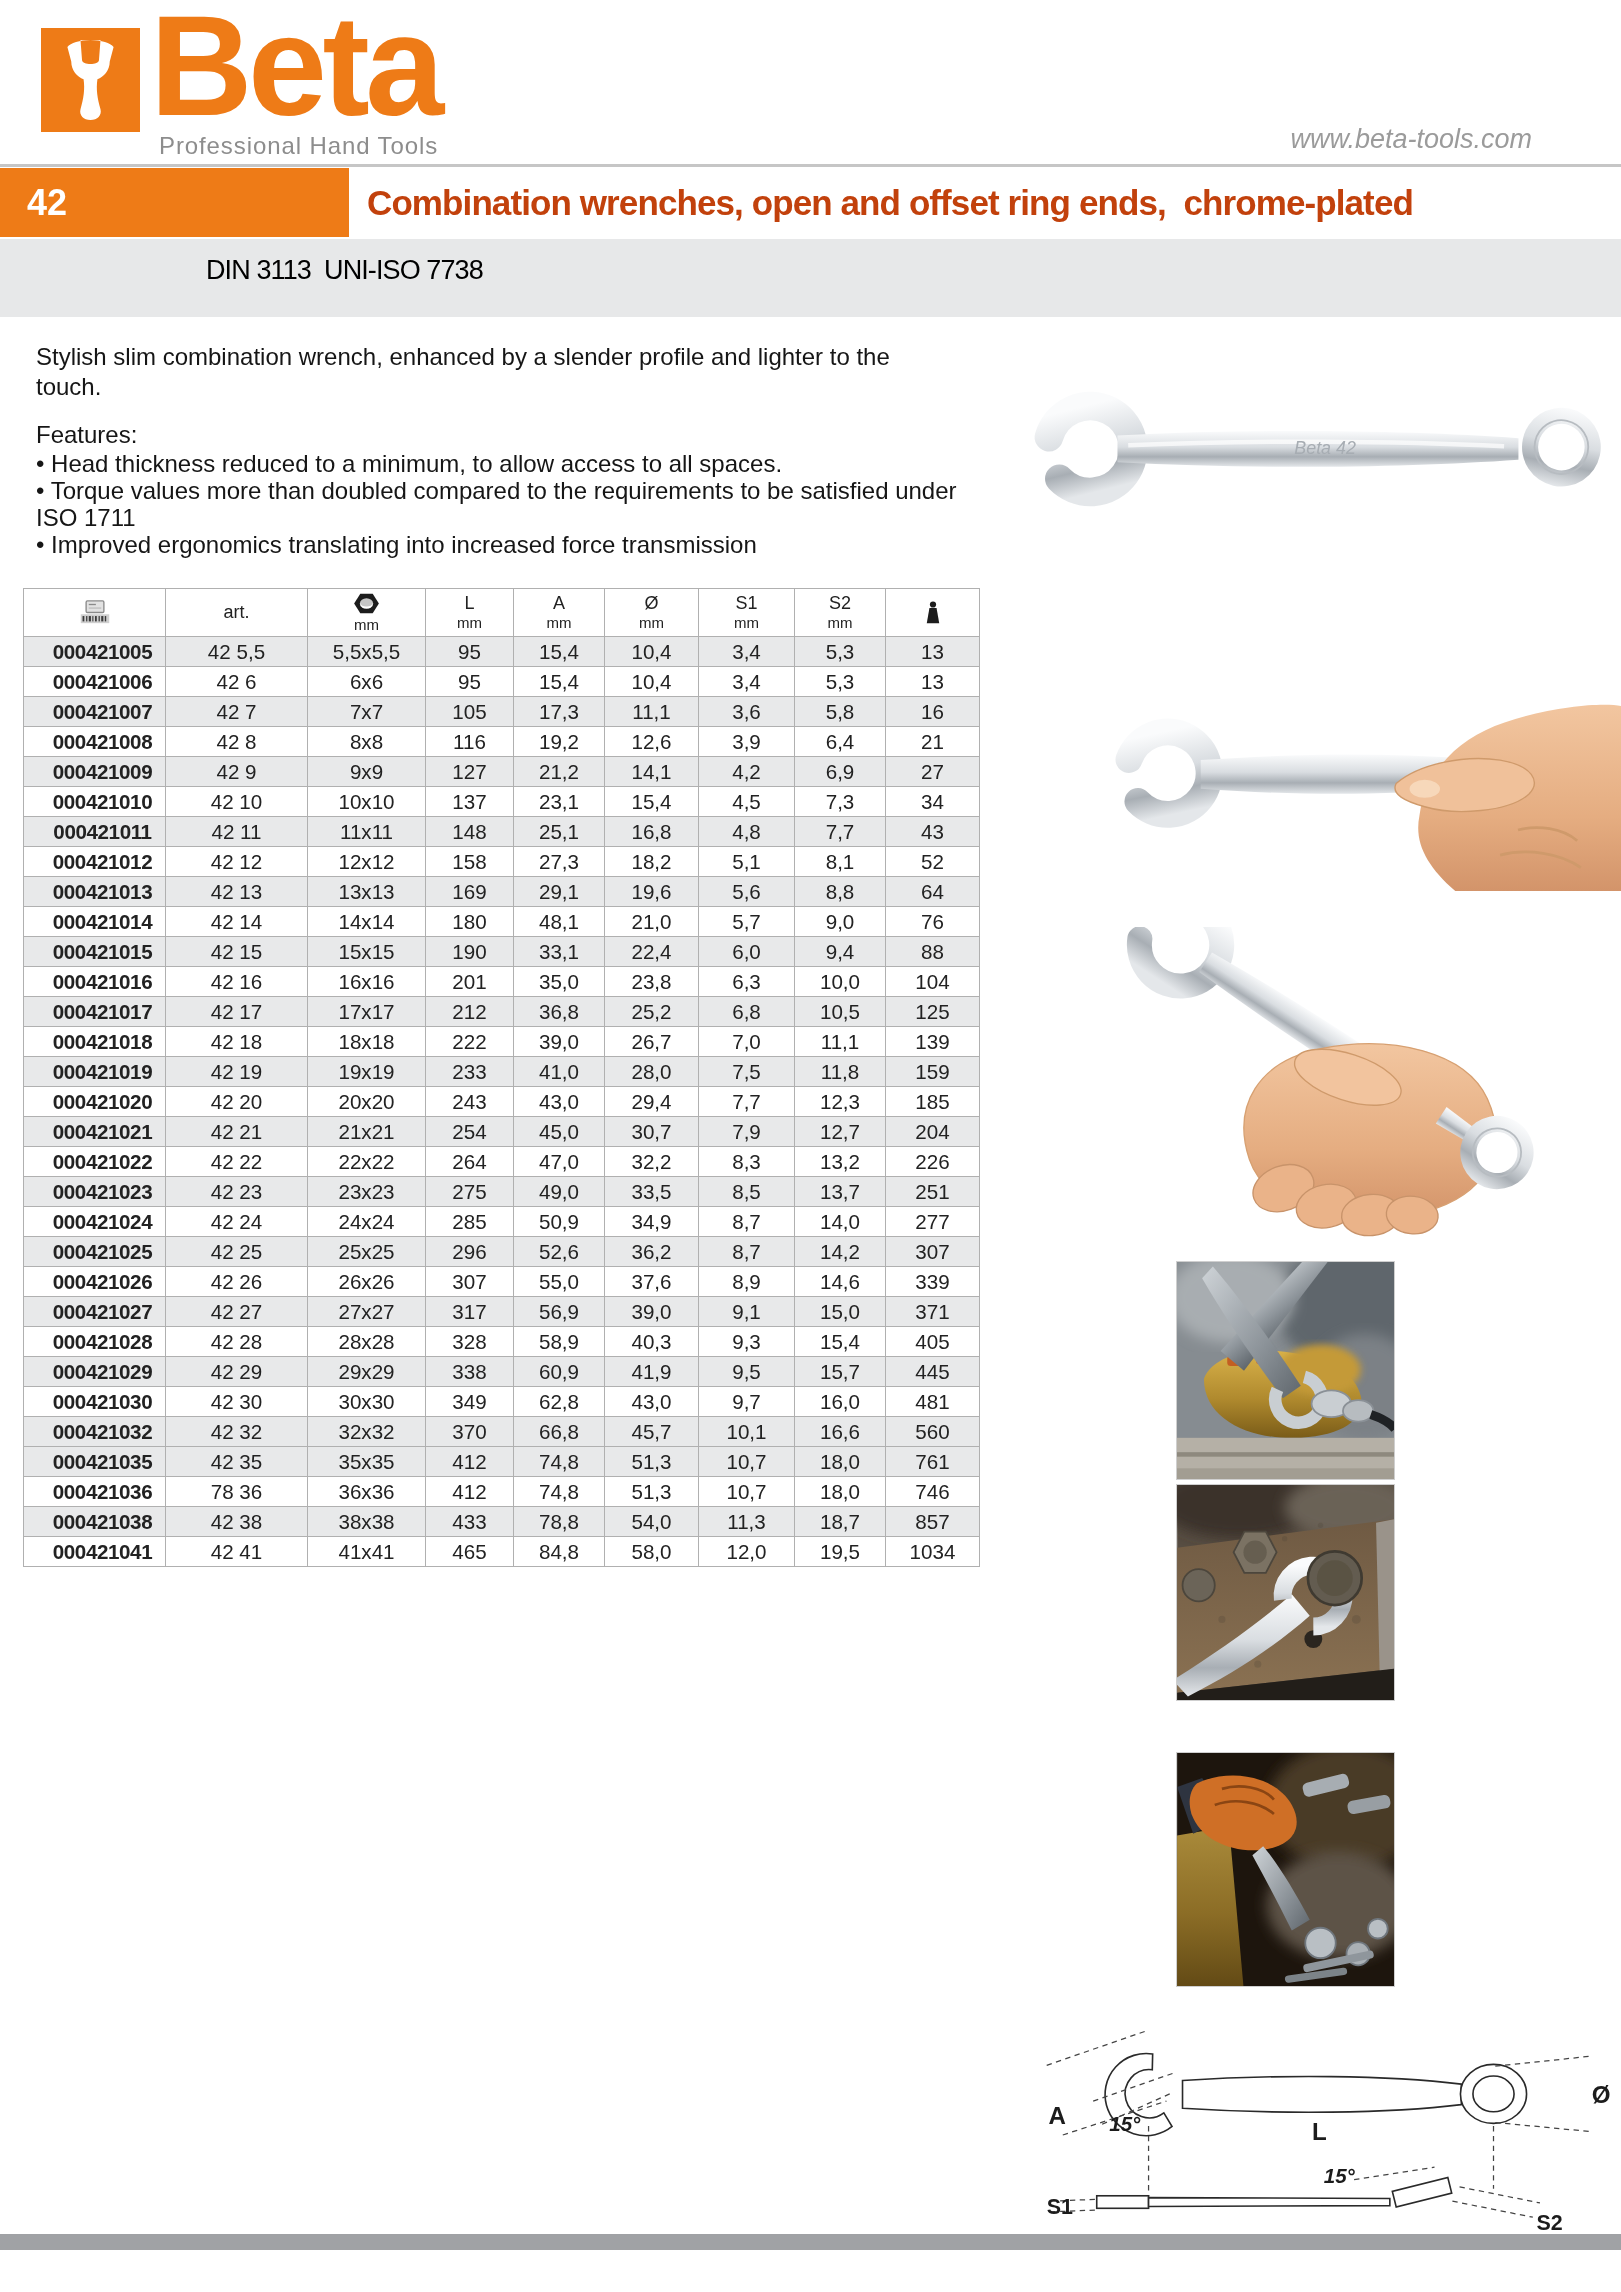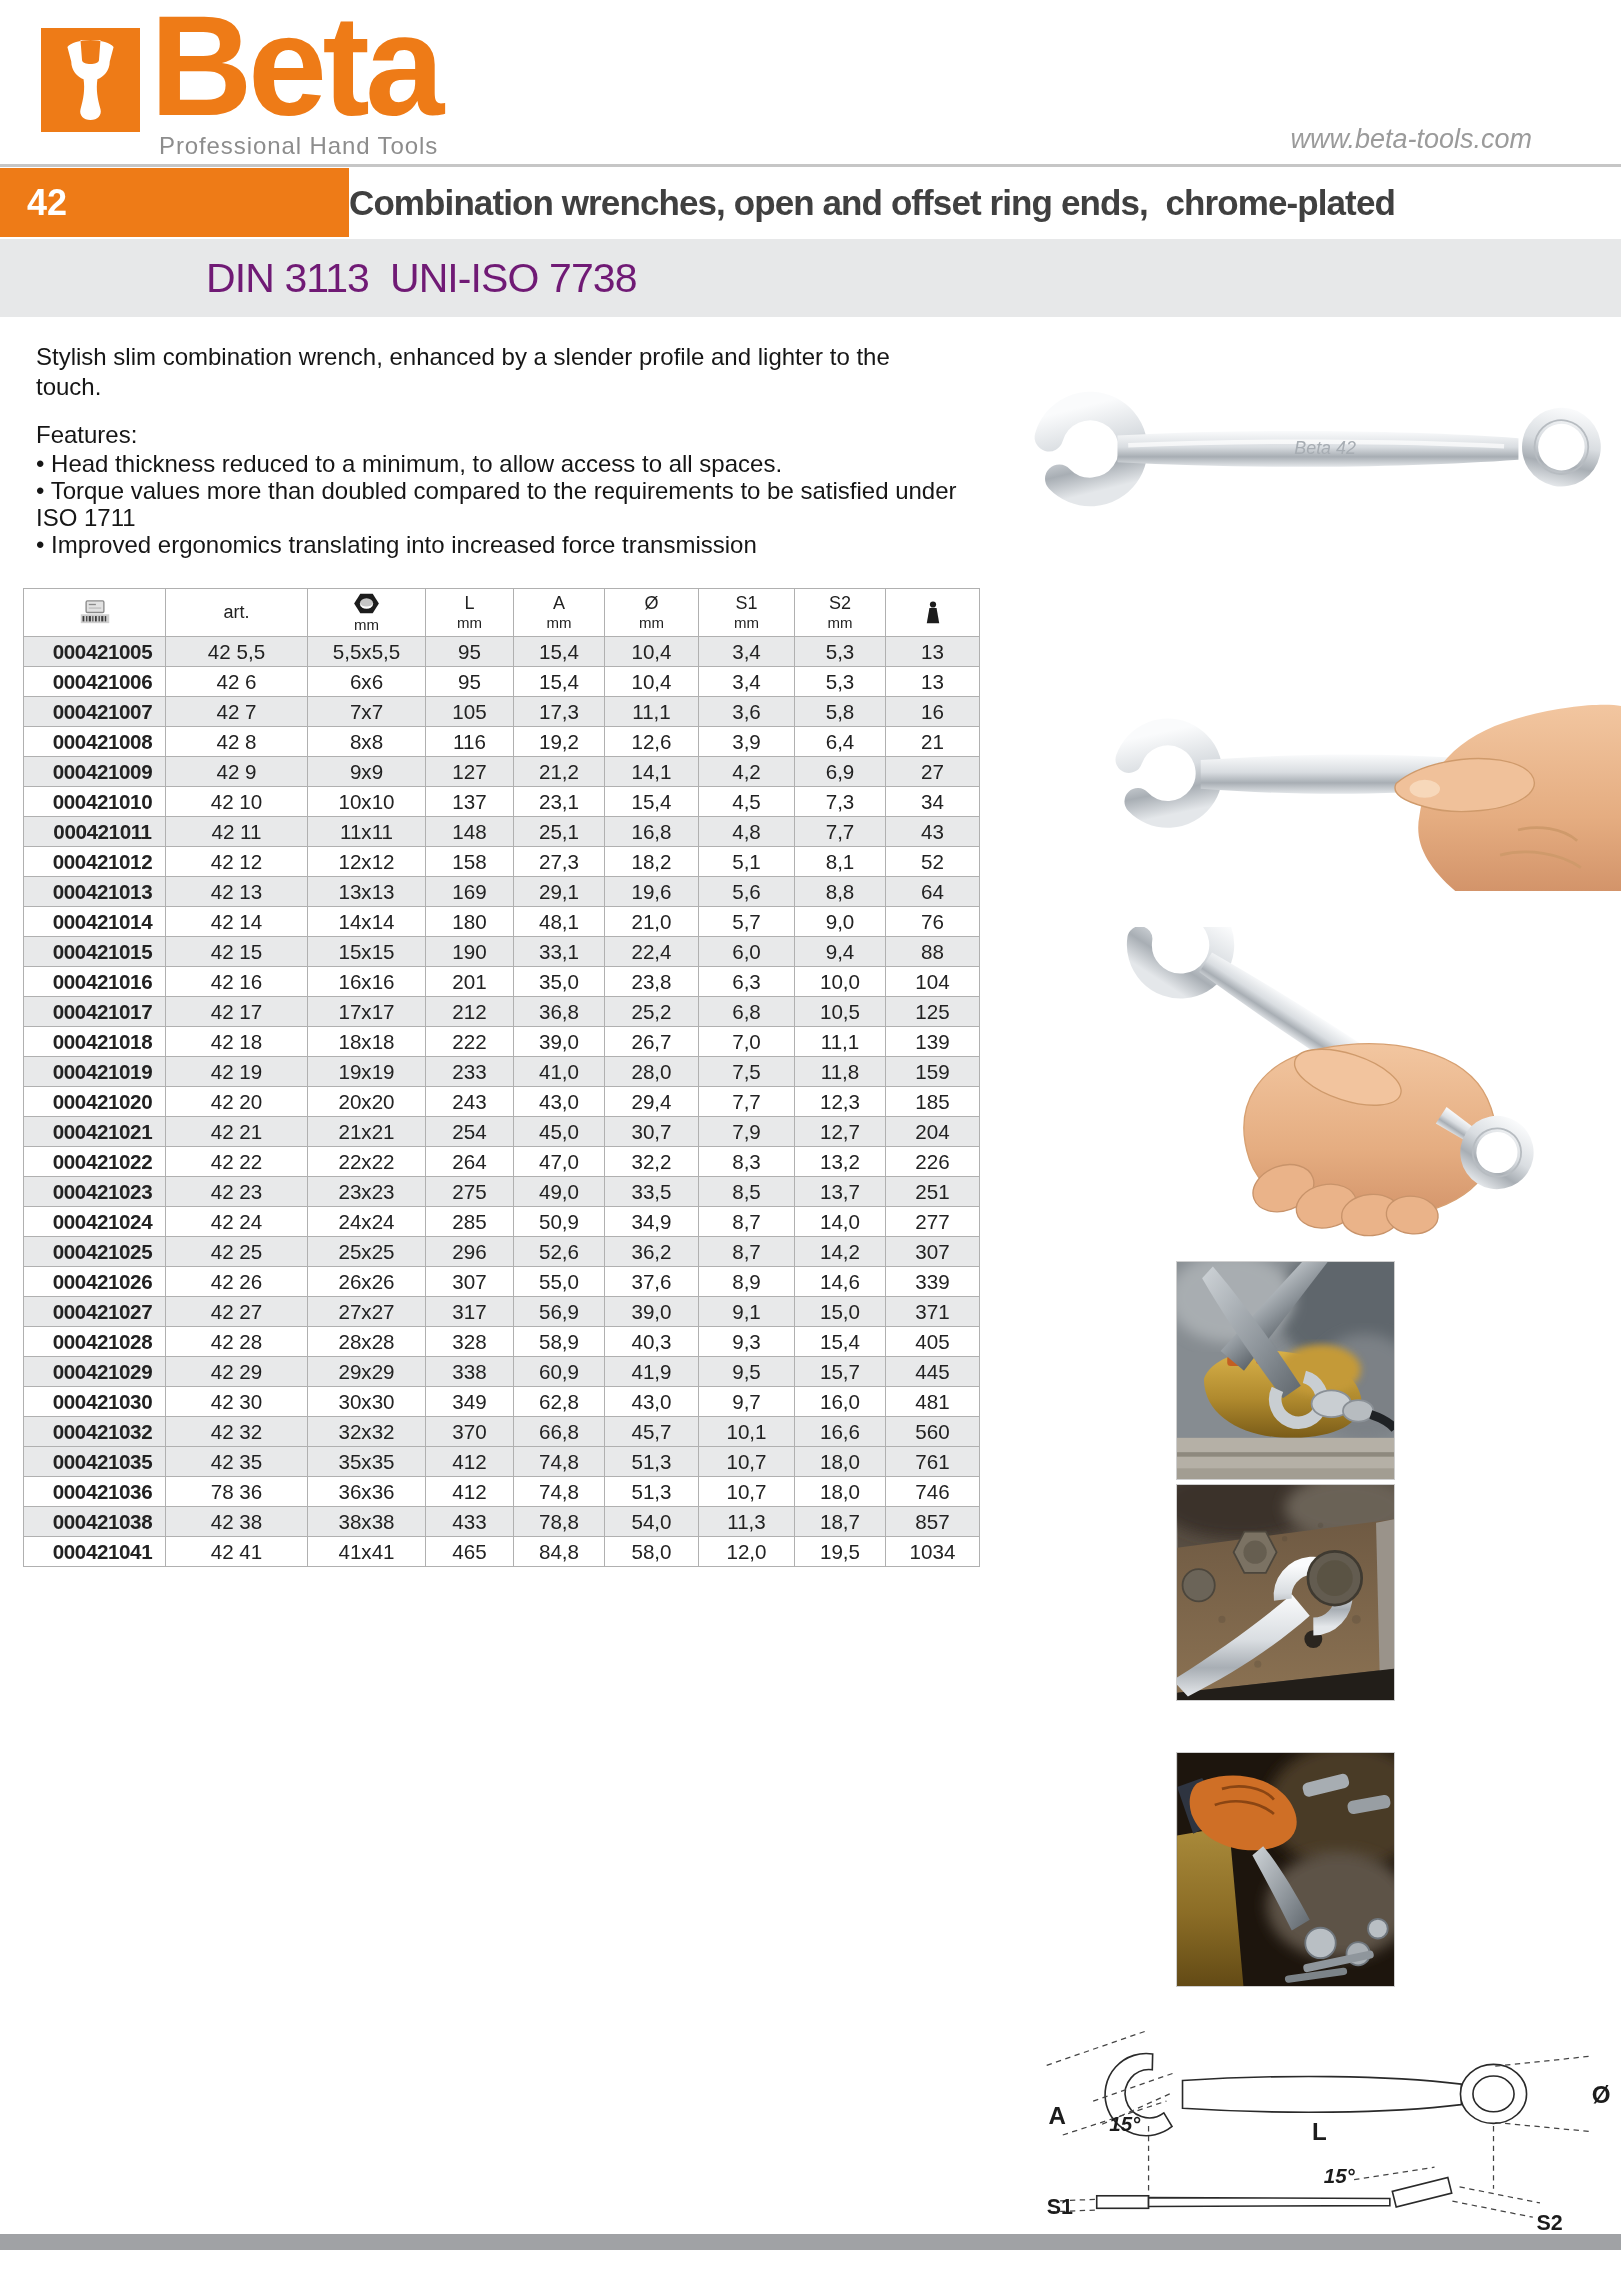--- a/index.html
+++ b/index.html
@@ -13,26 +13,26 @@
   .brand-name  { position:absolute; left:150px; top:-5.4px; font-size:142px; font-weight:700;
                  letter-spacing:-4.5px; color:#ee7b17; line-height:1.0; }
   .tagline     { position:absolute; left:159px; top:132px; font-size:24px; color:#8d8d8d; letter-spacing:0.9px; }
   .website     { position:absolute; right:90px; top:124px; font-size:27px; font-style:italic; color:#9b9b9b; }
   .top-rule    { position:absolute; left:0; top:164px; width:1622px; height:2.7px; background:#c6c6c6; }
 
   
   .banner       { position:absolute; left:0; top:168px; width:1480px; height:69px; display:flex; align-items:stretch; }
   .banner-block { width:349px; background:#ee7b17; color:#fff; font-size:36px; font-weight:700;
                   display:flex; align-items:center; padding-left:27px; }
-  .banner-title { flex:1; display:flex; align-items:center; padding-left:0; font-size:35px;
-                  font-weight:700; letter-spacing:-0.9px; color:#404040; white-space:pre; }
+  .banner-title { flex:1; display:flex; align-items:center; padding-left:18px; font-size:35px;
+                  font-weight:700; letter-spacing:-0.9px; color:#c2410c; white-space:pre; }
 
   
   .din-band { position:absolute; left:0; top:239px; width:1622px; height:78px; background:#e7e8e9; }
-  .din-text { position:absolute; left:206px; top:16px; font-size:41px; color:#701a75; letter-spacing:-0.9px; white-space:pre; }
+  .din-text { position:absolute; left:206px; top:16px; font-size:27px; color:#000000; letter-spacing:-0.9px; white-space:pre; }
 
   
   .desc { position:absolute; left:36px; top:342px; width:922px; font-size:24px; }
   .desc .intro { line-height:30px; }
   .desc .features-label { margin-top:19px; line-height:27px; }
   .desc ul { list-style:none; margin-top:1.8px; }
   .desc li { line-height:27px; }
   .desc li::before { content:"• "; }
 
   

